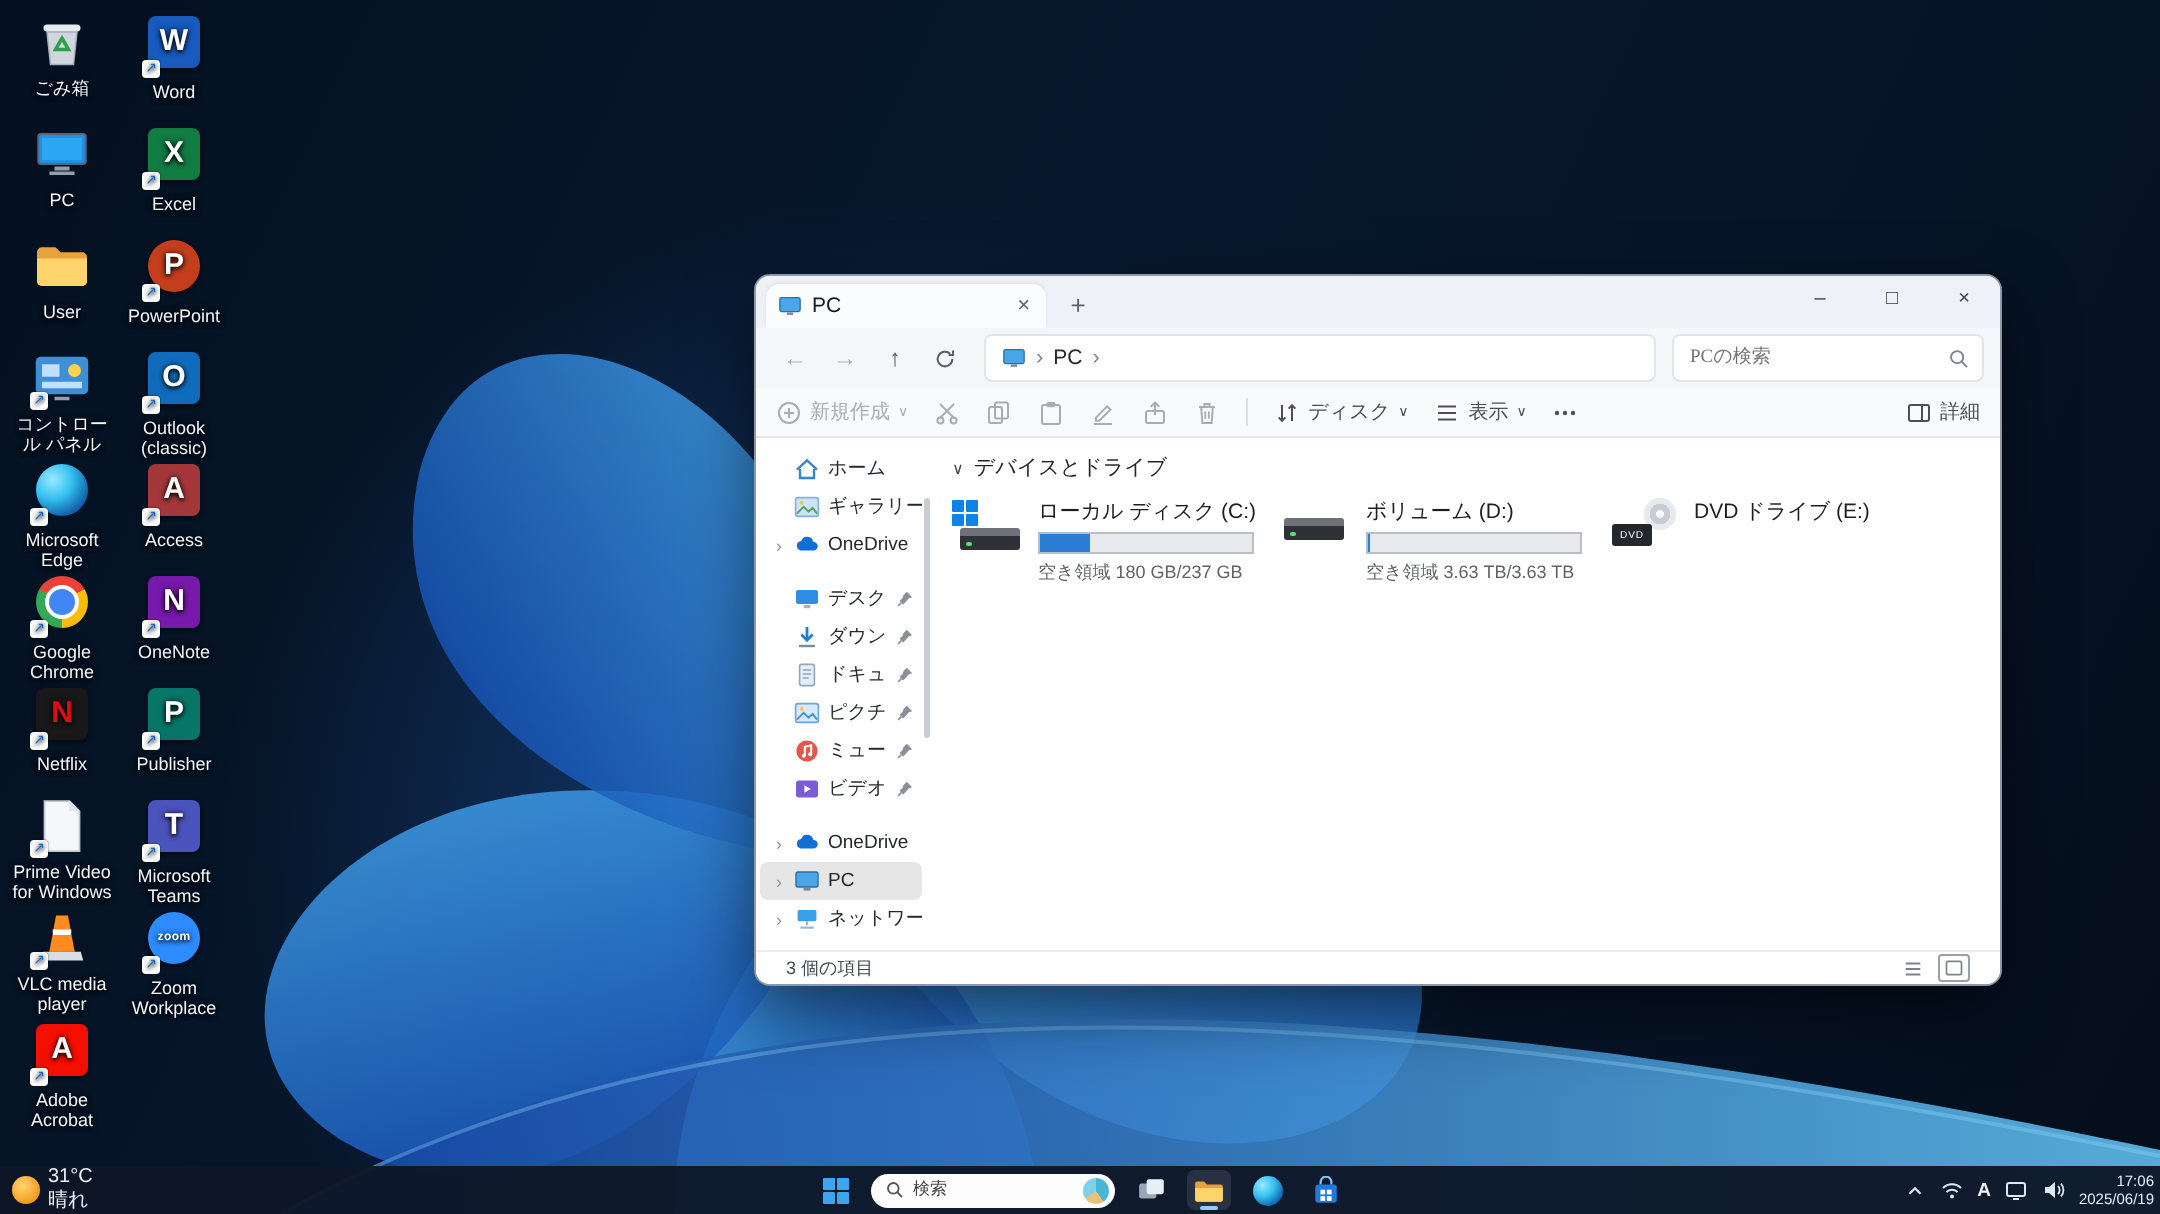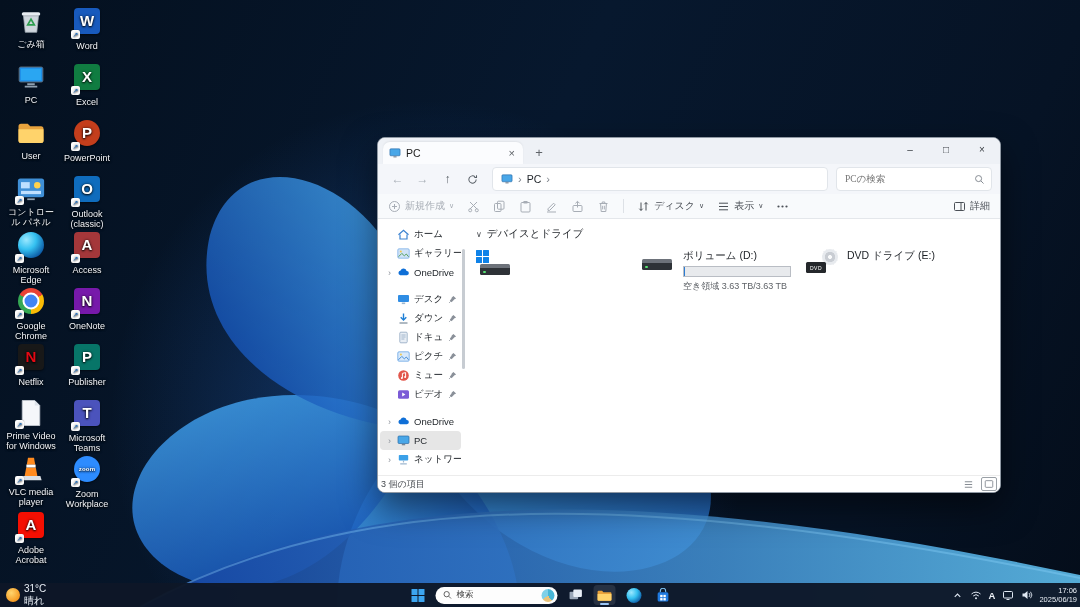--- a/index.html
+++ b/index.html
@@ -81,21 +81,21 @@
   .hddbody{height:7px;background:#2e3237;border-radius:0 0 1.5px 1.5px;position:relative}
   .led{position:absolute;left:3px;top:2.5px;width:2.5px;height:2.5px;background:#57e272;border-radius:50%}
   .disc{position:absolute;right:2px;top:0;width:16px;height:16px;border-radius:50%;
         background:radial-gradient(circle,#fafbfc 0 18%,#c9cdd3 19% 45%,#e7eaee 46% 70%,#b9bec5 71% 100%)}
   .dvddrv{position:absolute;left:2px;top:13px;width:20px;height:11px;background:#24272b;border-radius:1.5px;
           color:#fff;font-size:5px;display:flex;align-items:center;justify-content:center;letter-spacing:.5px}
   .dname{font-size:10.5px;color:#1b1f24;margin-bottom:3px;white-space:nowrap}
   .bar{width:106px;height:9px;background:#e8eaed;border:1px solid #b9bdc4}
   .bar i{display:block;height:100%;background:#2b7cd3}
   .dfree{font-size:9px;color:#5f6368;margin-top:3px;white-space:nowrap}
-  .statusbar{height:16px;border-top:1px solid #ececec;display:flex;align-items:center;padding:0 3px;
+  .statusbar{height:16px;border-top:1px solid #ececec;display:flex;align-items:center;padding:0 15px;
              font-size:9px;color:#45494e;flex:0 0 auto;background:#fff}
   .sbright{margin-left:auto;display:flex;gap:6px;align-items:center}
   .vbtn{width:14px;height:12px;display:flex;align-items:center;justify-content:center;border-radius:2px}
   .vbtn.on{border:1px solid #9aa0a6}
   
   .taskbar{position:absolute;left:0;right:0;bottom:0;height:24px;background:rgba(14,23,40,.96);z-index:10;
            display:flex;align-items:center}
   .weather{position:absolute;left:6px;top:0;height:24px;display:flex;align-items:center;gap:4px;color:#e8eef5}
   .sun{width:14px;height:14px;border-radius:50%;background:radial-gradient(circle at 38% 35%,#ffd66e,#f59a23 70%,#d97706)}
   .wtxt{font-size:10px;line-height:1.2}
@@ -646,20 +646,27 @@
                 <i></i>
                 <i></i>
               </div>
             <div class="hdd">
                 <div class="hddtop"></div>
                 <div class="hddbody">
                   <span class="led"></span>
                 </div>
               </div>
           </div>
+          <div>
+            <div class="dname">ローカル ディスク (C:)</div>
+            <div class="bar">
+                <i style="width: 24%;"></i>
+              </div>
+            <div class="dfree">空き領域 180 GB/237 GB</div>
+          </div>
         </div>
         <div class="dtile">
           <div class="dico">
             <div class="hdd center">
                 <div class="hddtop"></div>
                 <div class="hddbody">
                   <span class="led"></span>
                 </div>
               </div>
           </div>

